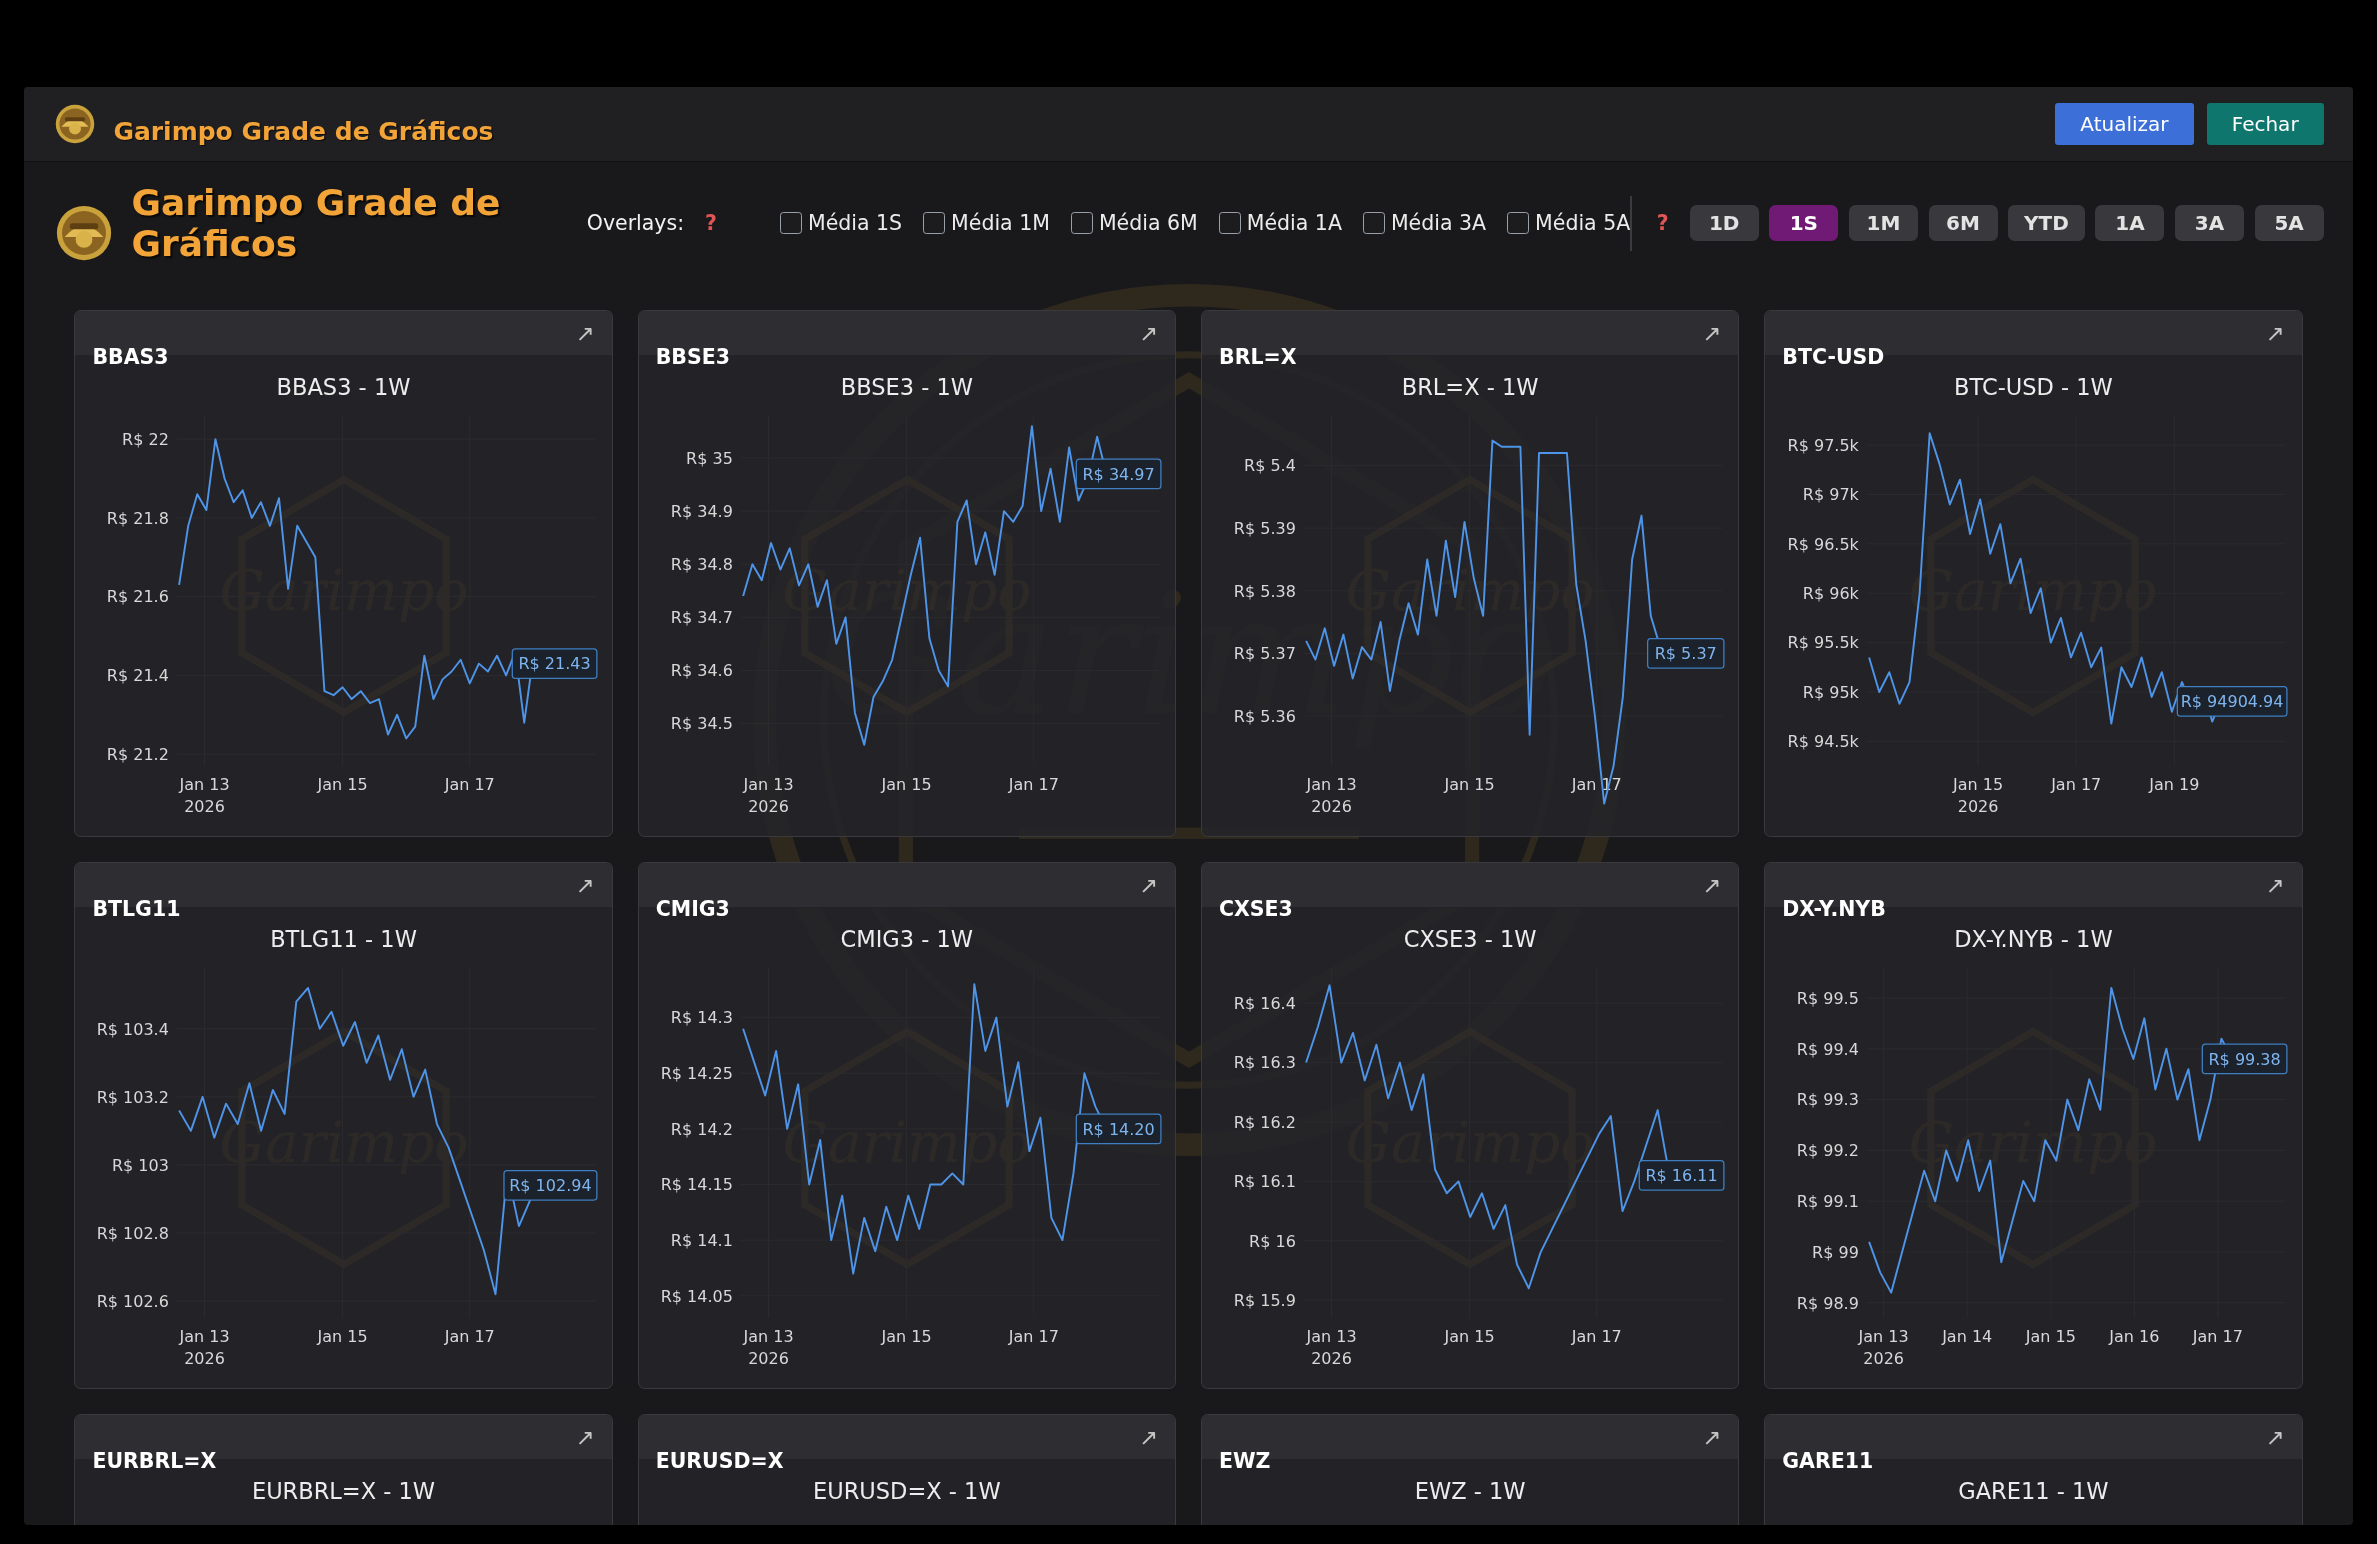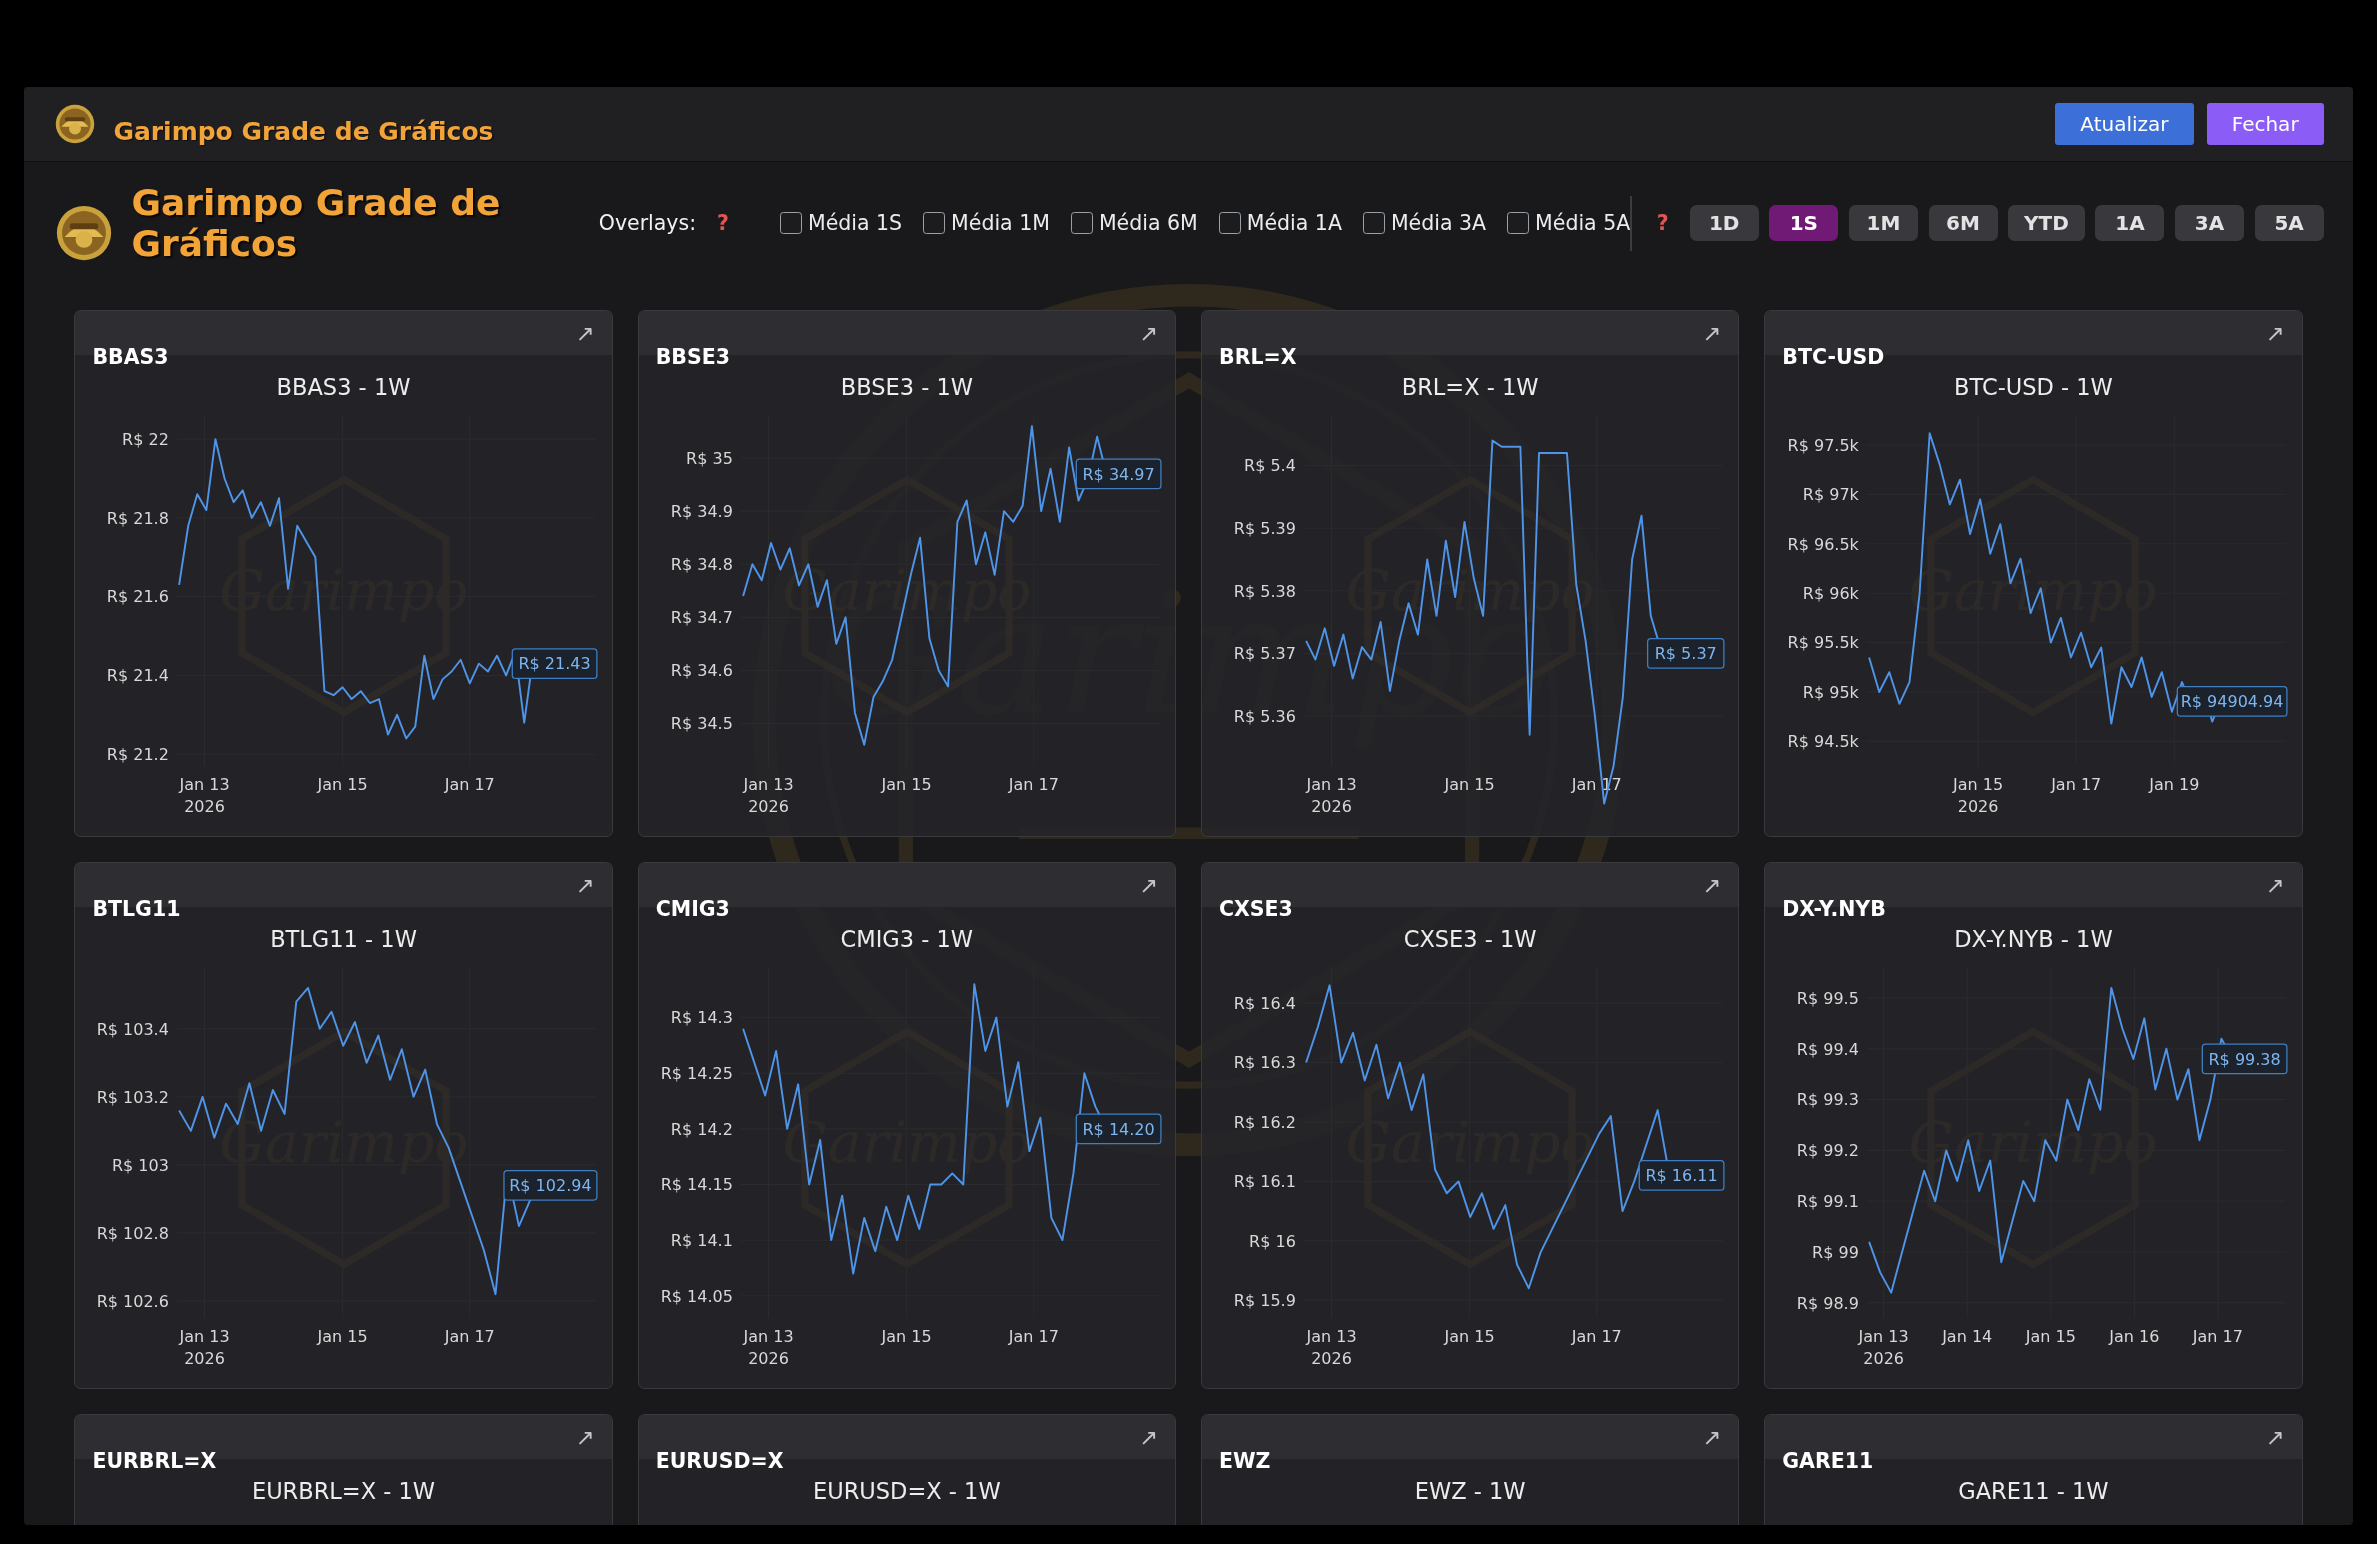--- a/index.html
+++ b/index.html
@@ -17,26 +17,26 @@
     padding:0 29px;background:#202023;border-bottom:1.3px solid #111113;position:relative;z-index:2;
   }
   .brand{display:flex;align-items:flex-end;gap:16px;}
   .logo-sm svg{width:44px;height:44px;display:block;}
   .logo-lg svg{width:62px;height:62px;display:block;}
   .topbar-title{font-size:25px;font-weight:700;color:#f2a438;text-shadow:1.3px 1.3px 0.7px rgba(0,0,0,.55);}
   .topbar-actions{display:flex;gap:13.2px;}
   .btn{height:42px;padding:0 25px;border:none;border-radius:3px;font-size:20px;color:#fff;cursor:pointer;
        font-family:inherit;}
   .btn-blue{background:#3d6fd8;}
-  .btn-indigo{background:#8b5cf6;}
+  .btn-indigo{background:#0f766e;}
 
   
   .subbar{display:flex;align-items:center;padding:20px 29px 5.3px 29px;position:relative;z-index:2;}
   .subbar-title{font-size:36px;font-weight:700;color:#f2a438;text-shadow:2px 2px 1.3px rgba(0,0,0,.65);}
-  .overlays{display:flex;align-items:center;gap:21px;margin-left:30px;font-size:20.5px;color:#ececec;}
+  .overlays{display:flex;align-items:center;gap:21px;margin-left:42px;font-size:20.5px;color:#ececec;}
   .overlays-label{color:#f2f2f2;}
   .help{color:#e05555;font-weight:700;font-size:20.5px;}
   .ov{display:flex;align-items:center;gap:6px;cursor:pointer;white-space:nowrap;text-align:center;}
   .cb{width:20px;height:20px;border:1.3px solid #9aa0a8;border-radius:3.3px;background:#1c1c1e;display:inline-block;}
   .range-cluster{margin-left:auto;display:flex;align-items:center;gap:10.6px;}
   .vdiv{width:1.3px;height:55px;background:#3b3b40;margin-right:14.5px;}
   .range-help{margin-right:10.6px;}
   .rbtn{height:36px;min-width:69px;padding:0 16px;background:#39393d;color:#e3e3e3;border:none;border-radius:6.6px;
         font-size:20px;font-weight:600;cursor:pointer;font-family:inherit;}
   .rbtn.active{background:#701a75;color:#fff;}

